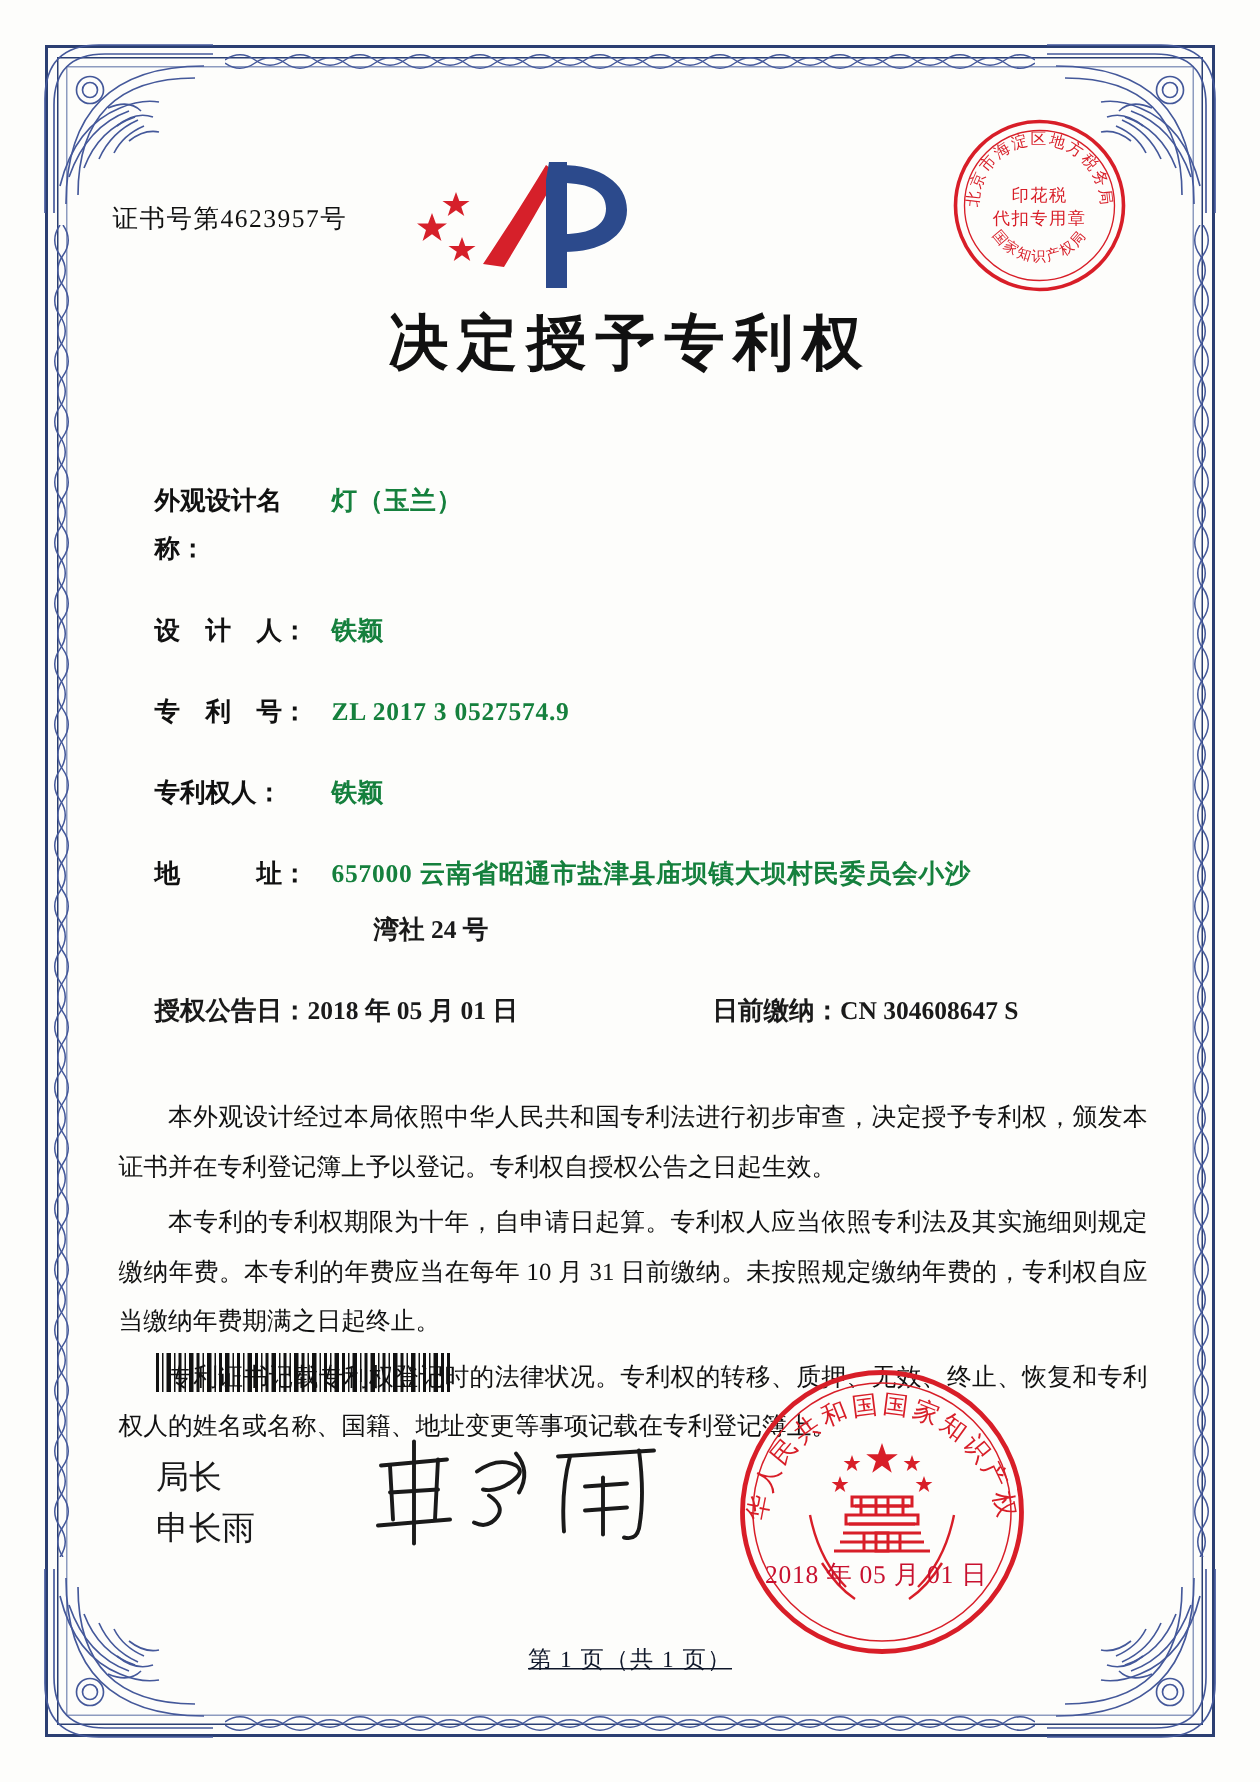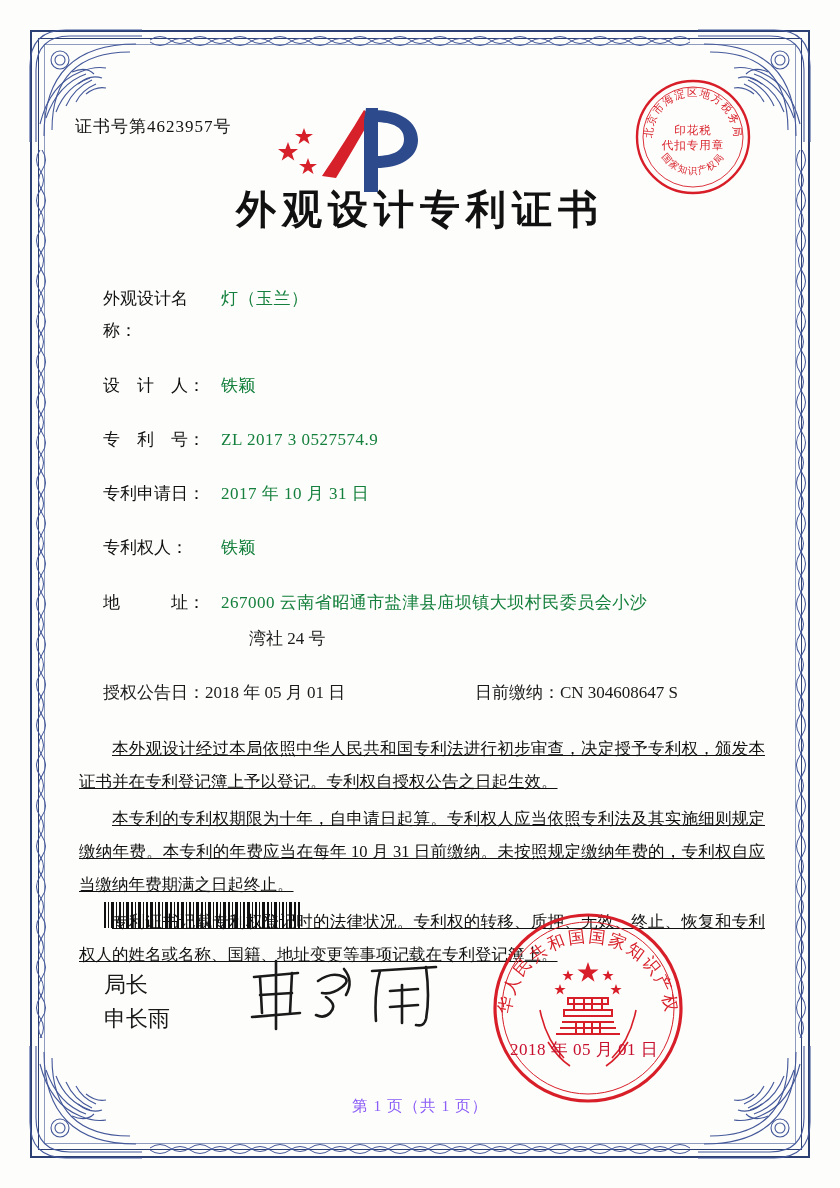--- a/index.html
+++ b/index.html
@@ -70,21 +70,21 @@
     position: absolute;
     left: 75px;
     top: 70px;
     width: 690px;
   }
 
   .cert-no {
     font-size: 17px;
     letter-spacing: 1px;
     color: #111;
-    margin-top: 45px;
+    margin-top: 64px;
   }
 
   .logo {
     position: absolute;
     left: 278px;
     top: 100px;
     width: 145px;
     height: 100px;
   }
 
@@ -100,24 +100,25 @@
     text-align: center;
     font-size: 40px;
     font-weight: bold;
     letter-spacing: 6px;
     margin-top: 44px;
     color: #111;
     font-family: "Liberation Serif", "DejaVu Serif", serif;
   }
 
   .fields {
-    margin-top: 46px;
+    margin-top: 62px;
     padding-left: 28px;
     font-size: 17px;
     line-height: 1.9;
+    font-weight: bold;
   }
   .field-row {
     display: flex;
     align-items: baseline;
     margin-bottom: 22px;
   }
   .field-label {
     width: 118px;
     flex: 0 0 118px;
     letter-spacing: 0px;
@@ -142,27 +143,26 @@
     text-align: right;
   }
   .grant-left {
     width: 372px;
     flex: 0 0 372px;
     display: flex;
   }
   .grant-right { display: flex; }
 
   .paragraphs {
-    margin-top: 22px;
+    margin-top: 38px;
     padding-left: 4px;
     font-size: 16.5px;
     line-height: 2.0;
     text-align: justify;
     color: #111;
-    text-decoration: underline;
   }
   .paragraphs p {
     margin: 0 0 4px 0;
     text-indent: 2em;
   }
 
   .barcode {
     position: absolute;
     left: 104px;
     top: 902px;
@@ -203,22 +203,23 @@
     letter-spacing: 0.5px;
   }
 
   .page-footer {
     position: absolute;
     left: 0;
     right: 0;
     top: 1096px;
     text-align: center;
     font-size: 15.5px;
-    color: #8b5cf6;
+    color: #0f172a;
     letter-spacing: 1px;
+    text-decoration: underline;
   }
 </style>
 </head>
 <body>
 
 <div class="page">
 
   <div class="frame-outer"></div>
   <div class="frame-inner"></div>
   <div class="frame-hair"></div>
@@ -369,52 +370,48 @@
       </text>
       <text x="59" y="56" text-anchor="middle" font-size="11.5" fill="#d81e28" font-family="'Liberation Serif',serif" letter-spacing="1">印花税</text>
       <text x="59" y="71" text-anchor="middle" font-size="11.5" fill="#d81e28" font-family="'Liberation Serif',serif" letter-spacing="1">代扣专用章</text>
     </svg>
   </div>
 
   <div class="content">
 
     <div class="cert-no">证书号第4623957号</div>
 
-    <div class="title">外观设计专利证书</div>
+    <div class="title">决定授予专利权</div>
 
     <div class="fields">
 
       <div class="field-row">
         <div class="field-label">外观设计名称：</div>
         <div class="field-value">灯（玉兰）</div>
       </div>
 
       <div class="field-row">
         <div class="field-label">设　计　人：</div>
         <div class="field-value">铁颖</div>
       </div>
 
       <div class="field-row">
         <div class="field-label">专　利　号：</div>
         <div class="field-value">ZL 2017 3 0527574.9</div>
       </div>
 
-      <div class="field-row">
-        <div class="field-label">专利申请日：</div>
-        <div class="field-value">2017 年 10 月 31 日</div>
-      </div>
 
       <div class="field-row">
         <div class="field-label">专利权人：</div>
         <div class="field-value">铁颖</div>
       </div>
 
       <div class="field-row">
         <div class="field-label">地　　　址：</div>
-        <div class="field-value">267000  云南省昭通市盐津县庙坝镇大坝村民委员会小沙</div>
+        <div class="field-value">657000  云南省昭通市盐津县庙坝镇大坝村民委员会小沙</div>
       </div>
       <div class="addr-second">湾社 24 号</div>
 
       <div class="grant-row">
         <div class="grant-left">
           <span>授权公告日：</span>
           <span>2018 年 05 月 01 日</span>
         </div>
         <div class="grant-right">
           <span>日前缴纳：</span>

